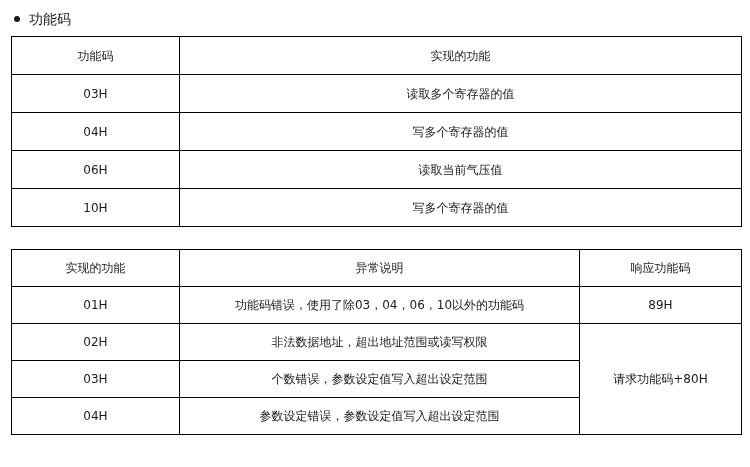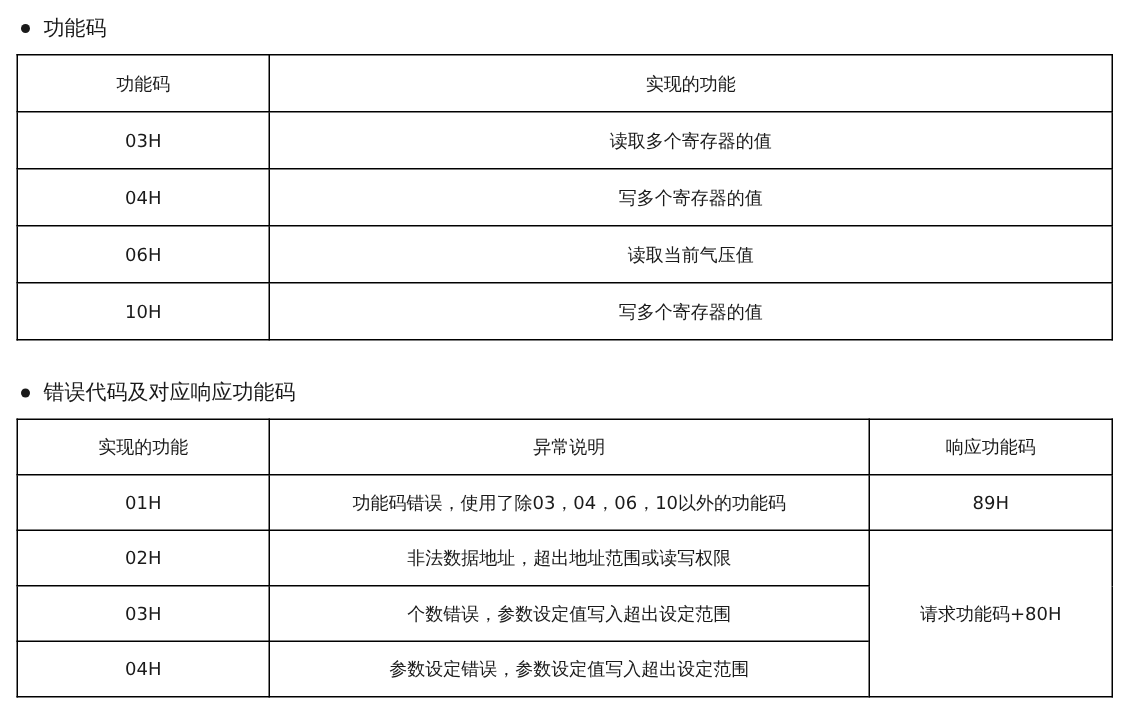--- a/index.html
+++ b/index.html
@@ -111,24 +111,20 @@
       </tr>
       <tr>
         <td>10H</td>
         <td>写多个寄存器的值</td>
       </tr>
     </tbody>
   </table>
 
   <div class="gap"></div>
 
-  <div class="section-heading">
-    <span class="bullet"></span>
-    <span>错误代码及对应响应功能码</span>
-  </div>
 
   <table id="err-table">
     <colgroup>
       <col class="e1">
       <col class="e2">
       <col class="e3">
     </colgroup>
     <tbody>
       <tr>
         <td>实现的功能</td>

